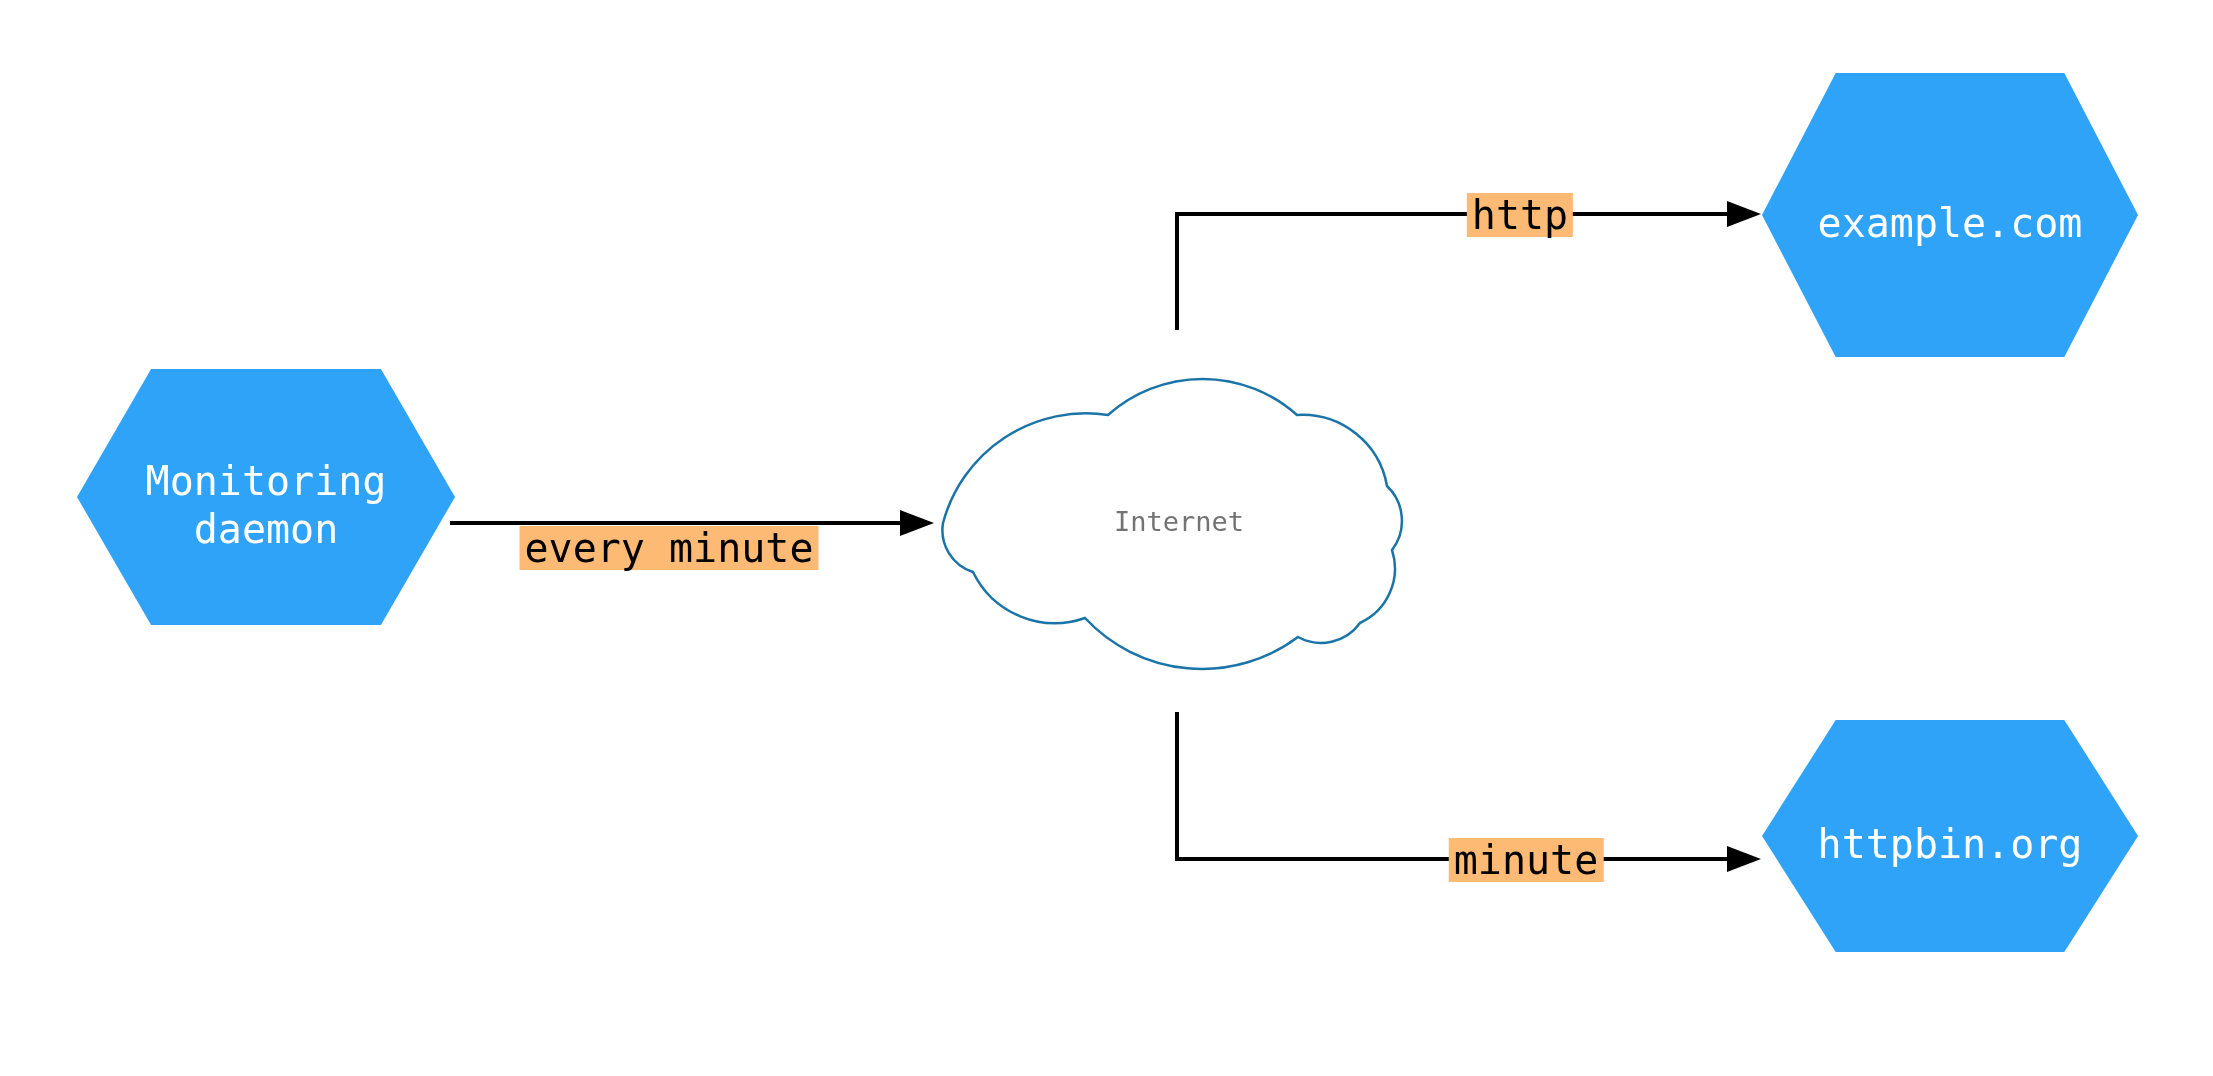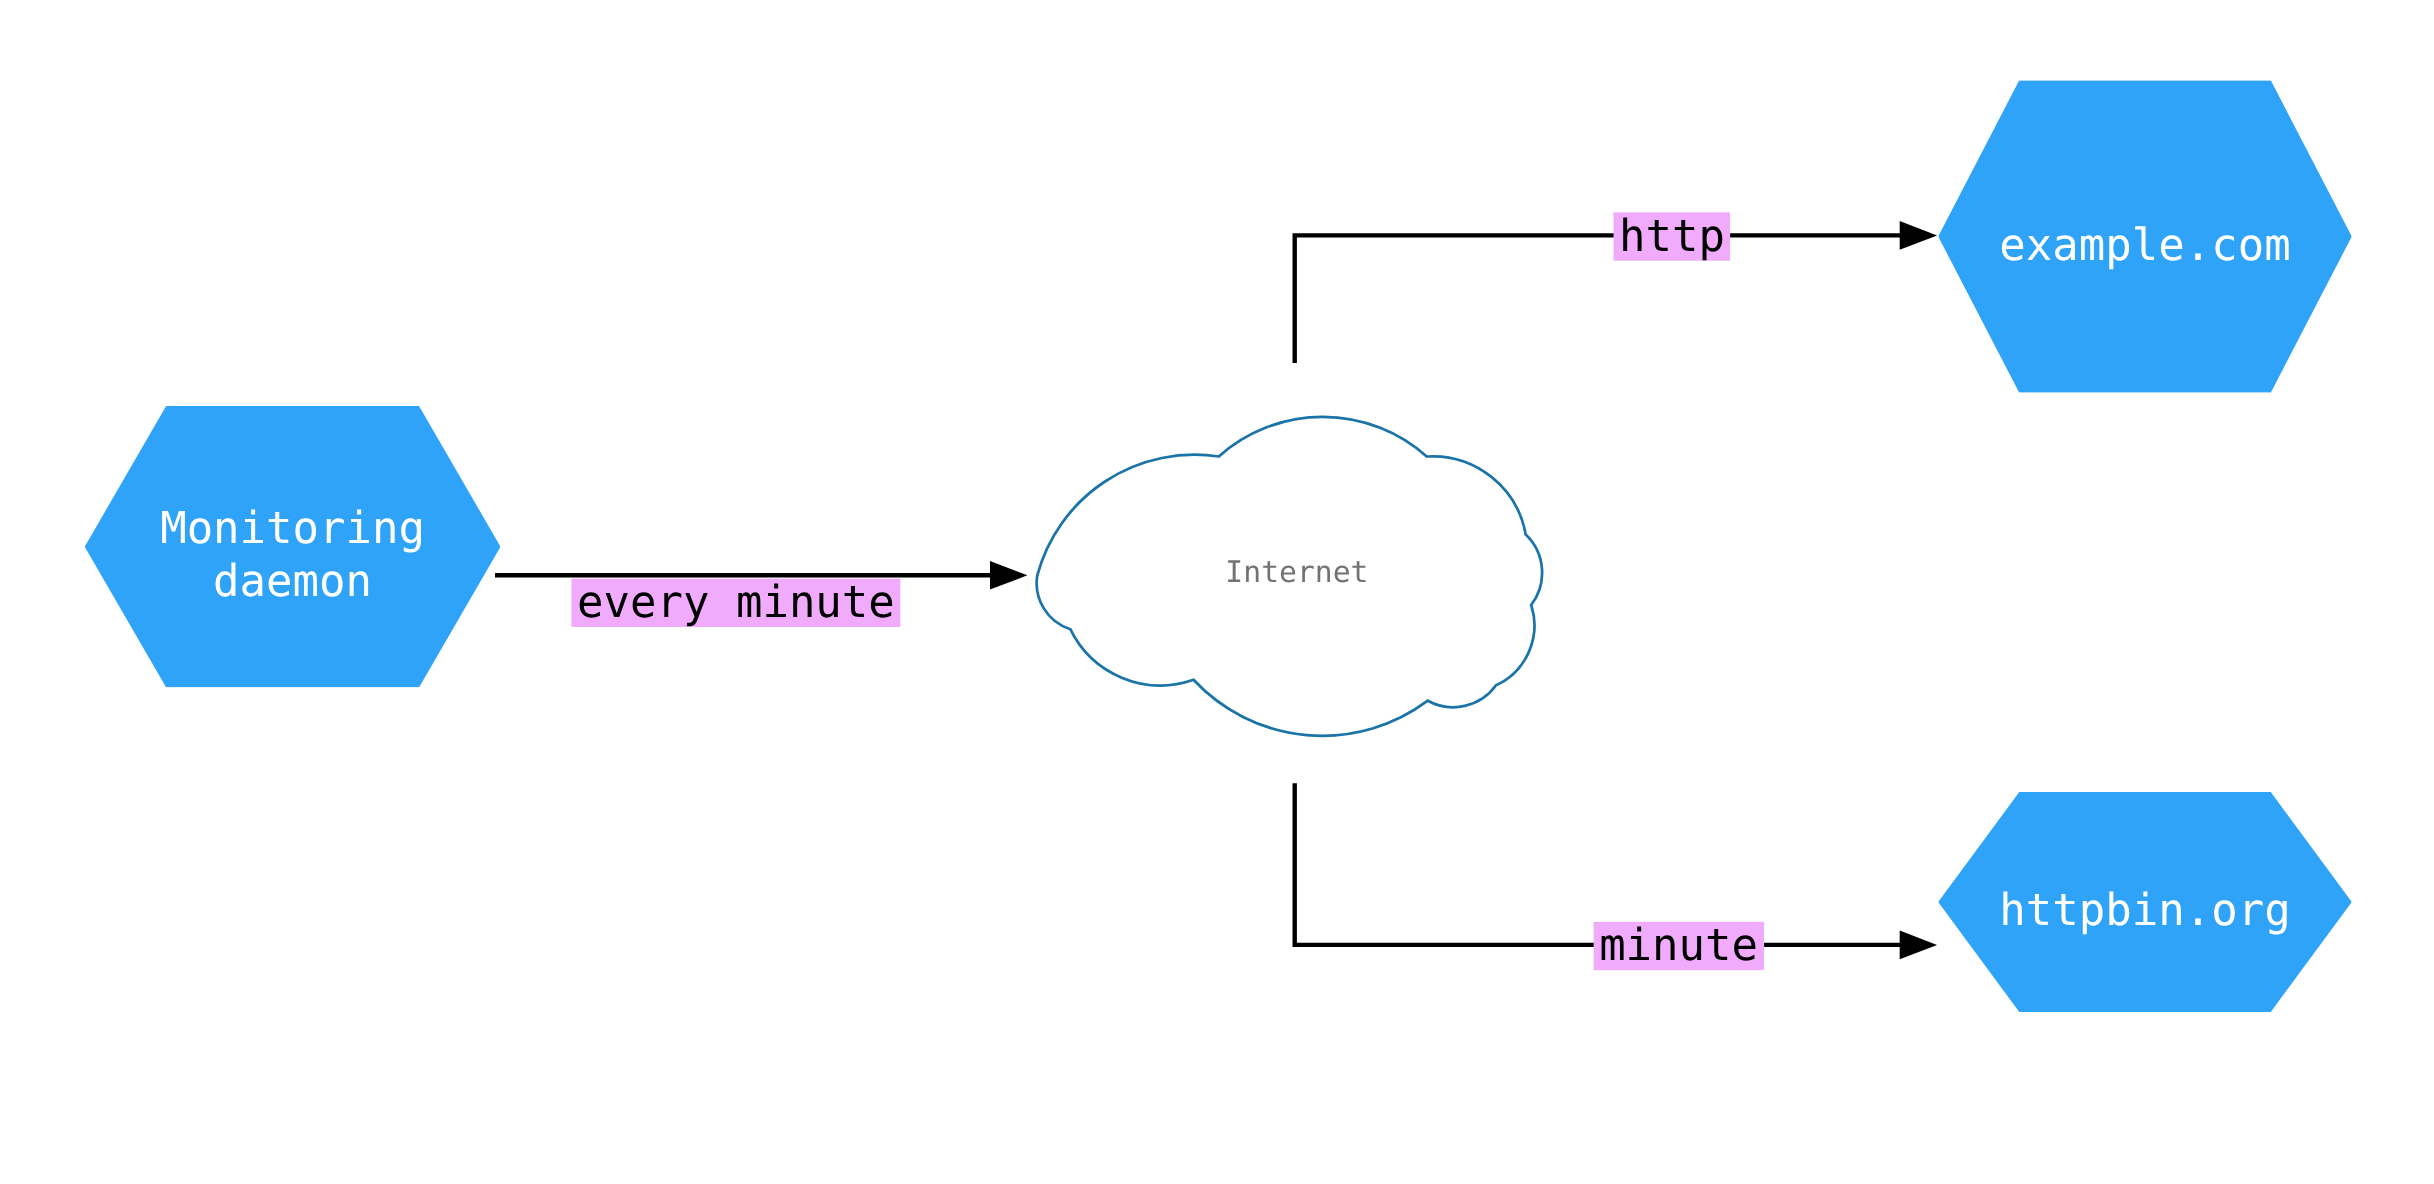--- a/index.html
+++ b/index.html
@@ -42,21 +42,21 @@
     position: absolute;
     color: #737373;
     font-size: 27px;
     line-height: 1;
     transform: translate(-50%, -50%);
     white-space: nowrap;
   }
   .edge-label {
     position: absolute;
     color: #000000;
-    background: #f0abfc;
+    background: #fdba74;
     font-size: 40px;
     line-height: 1.1;
     padding: 0 5px;
     transform: translate(-50%, -50%);
     white-space: nowrap;
   }
 </style>
 </head>
 <body>
 
@@ -89,21 +89,21 @@
 
   <div class="hex" style="left:77px; top:369px; width:378px; height:256px;">
     <span class="hex-label">Monitoring
 daemon</span>
   </div>
 
   <div class="hex" style="left:1762px; top:73px; width:376px; height:284px;">
     <span class="hex-label">example.com</span>
   </div>
 
-  <div class="hex" style="left:1762px; top:720px; width:376px; height:200px;">
+  <div class="hex" style="left:1762px; top:720px; width:376px; height:232px;">
     <span class="hex-label">httpbin.org</span>
   </div>
 
   <div class="cloud-label" style="left:1179px; top:521px;">Internet</div>
 
   <div class="edge-label" style="left:669px; top:524px;margin-top:24px;">every minute</div>
 
   <div class="edge-label" style="left:1520px; top:215px;">http</div>
 
   <div class="edge-label" style="left:1526px; top:860px;">minute</div>

